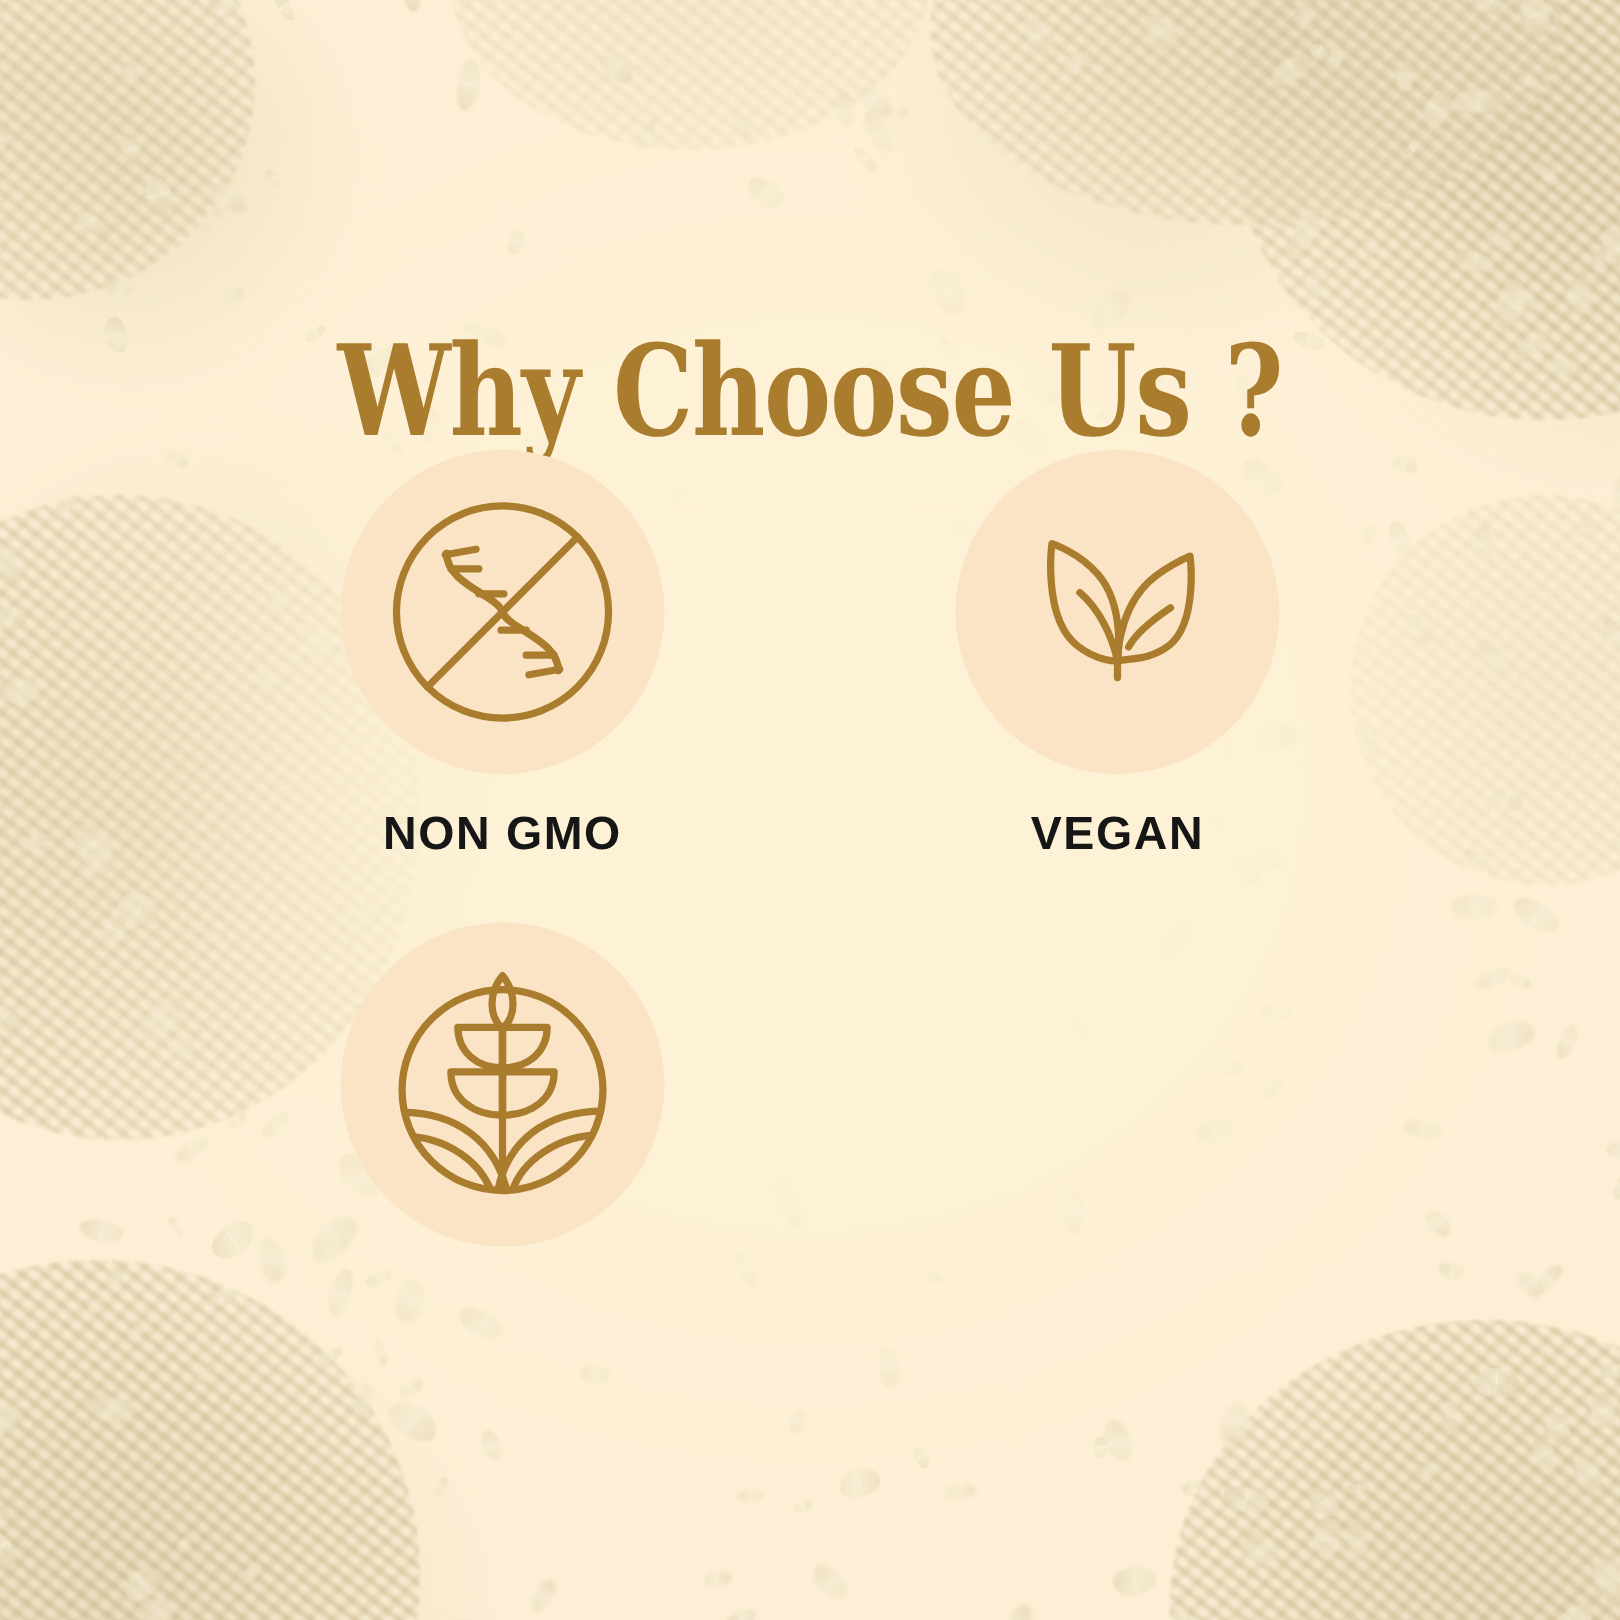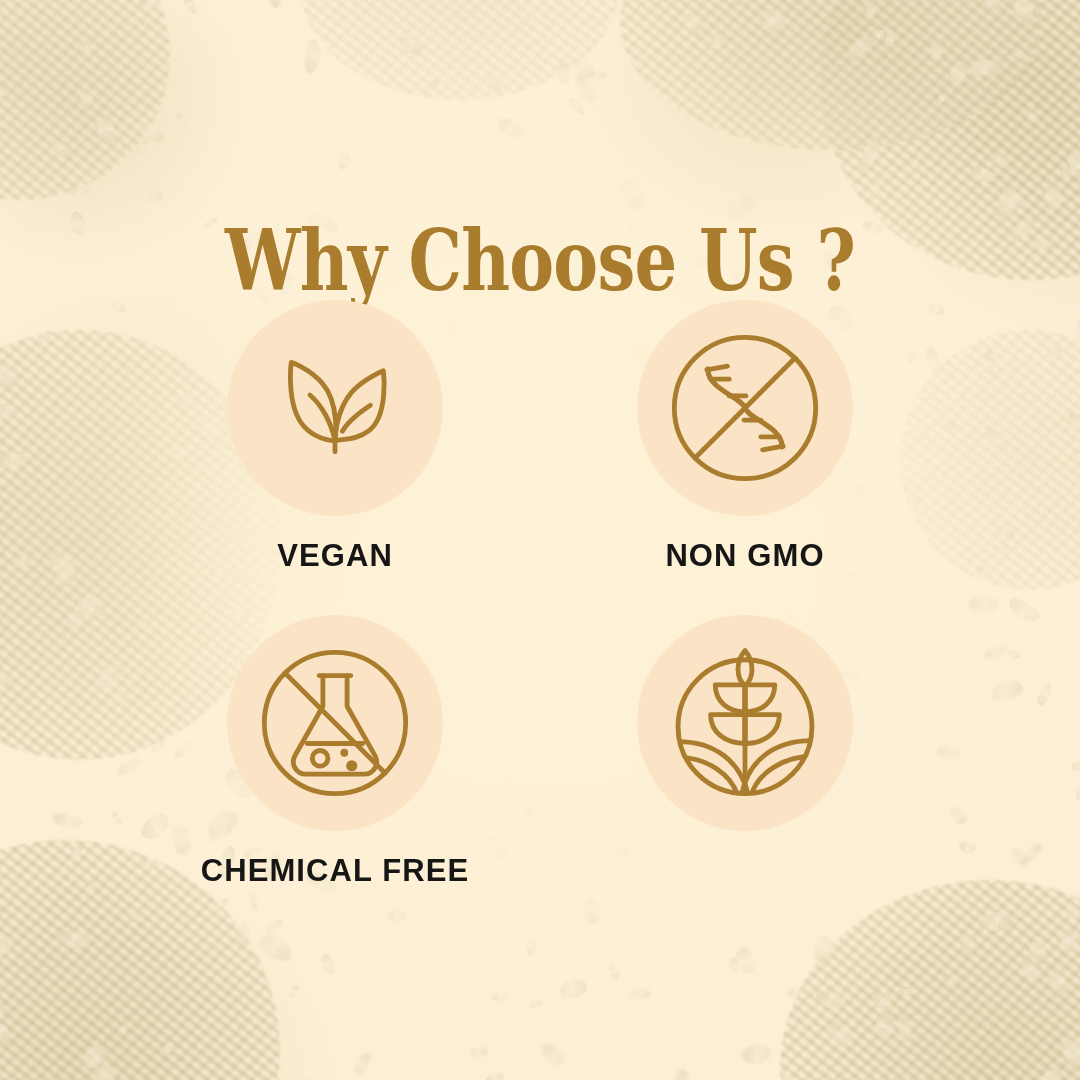--- a/index.html
+++ b/index.html
@@ -367,63 +367,48 @@
 
   <div id="content">
 
     <h1 id="page-title">Why Choose Us ?</h1>
 
     <div id="feature-grid">
 
       <div class="feature-item">
         <div class="badge">
           <svg width="186" height="186" viewBox="0 0 100 100" fill="none" stroke="#a97d2d" stroke-width="2.6" stroke-linecap="round" stroke-linejoin="round">
-            <path d="M26.5 25.5 C26.5 25.5 23 52 35.5 62 C43 68 50 67.5 50 67.5 C50 67.5 53 48 43 36.5 C36 28.5 26.5 25.5 26.5 25.5 Z"></path>
-            <path d="M36.5 43 C43 48.5 48 58 50 67.5"></path>
-            <path d="M76 30 C76 30 79 53.5 68.5 62 C62 67 56 66.5 50 67.5 C50 67.5 50 52 59 41.5 C65 34.5 76 30 76 30 Z"></path>
-            <path d="M69 48.5 C63 52.5 57 57 54 62.5"></path>
-            <path d="M50 67.5 C50 70.5 50 72.5 50 73.5"></path>
-          </svg>
-        </div>
-        <div class="feature-label">VEGAN</div>
-      </div>
-
-      <div class="feature-item">
-        <div class="badge">
-          <svg width="186" height="186" viewBox="0 0 100 100" fill="none" stroke="#a97d2d" stroke-width="2.6" stroke-linecap="round" stroke-linejoin="round">
             <circle cx="50" cy="50" r="38"></circle>
             <line x1="23.1" y1="76.9" x2="76.9" y2="23.1"></line>
             <path d="M30 29 C30 40, 48 44, 50 50 C52 56, 70 60, 70 71"></path>
             <path d="M41 26 C41 37, 59 41, 61 47 C63 53, 81 57, 81 68" transform="translate(-11,3)"></path>
             <path d="M31.5 34.5 L41.5 34.5"></path>
             <path d="M41.5 43.5 L50.5 43.5"></path>
             <path d="M49.5 56.5 L58.5 56.5"></path>
             <path d="M58.5 65.5 L68.5 65.5"></path>
             <path d="M29.5 29.5 L40.5 27.5"></path>
             <path d="M59.5 72.5 L70.5 70.5"></path>
           </svg>
         </div>
         <div class="feature-label">NON GMO</div>
       </div>
 
       <div class="feature-item">
         <div class="badge">
           <svg width="186" height="186" viewBox="0 0 100 100" fill="none" stroke="#a97d2d" stroke-width="2.6" stroke-linecap="round" stroke-linejoin="round">
-            <circle cx="50" cy="50" r="38"></circle>
-            <line x1="23.1" y1="23.1" x2="76.9" y2="76.9"></line>
-            <path d="M41.5 24.5 L58.5 24.5"></path>
-            <path d="M43.5 24.5 L43.5 41 L28.5 67.5 C26 72 29 77.5 34.5 77.5 L65.5 77.5 C71 77.5 74 72 71.5 67.5 L56.5 41 L56.5 24.5"></path>
-            <path d="M35 61 L65 61"></path>
-            <circle cx="42" cy="69" r="4.2"></circle>
-            <circle cx="55" cy="66" r="2.1" fill="#a97d2d" stroke="none"></circle>
-            <circle cx="59" cy="73" r="3" fill="#a97d2d" stroke="none"></circle>
+            <path d="M26.5 25.5 C26.5 25.5 23 52 35.5 62 C43 68 50 67.5 50 67.5 C50 67.5 53 48 43 36.5 C36 28.5 26.5 25.5 26.5 25.5 Z"></path>
+            <path d="M36.5 43 C43 48.5 48 58 50 67.5"></path>
+            <path d="M76 30 C76 30 79 53.5 68.5 62 C62 67 56 66.5 50 67.5 C50 67.5 50 52 59 41.5 C65 34.5 76 30 76 30 Z"></path>
+            <path d="M69 48.5 C63 52.5 57 57 54 62.5"></path>
+            <path d="M50 67.5 C50 70.5 50 72.5 50 73.5"></path>
           </svg>
         </div>
-        <div class="feature-label">CHEMICAL FREE</div>
+        <div class="feature-label">VEGAN</div>
       </div>
+
 
       <div class="feature-item">
         <div class="badge">
           <svg width="186" height="186" viewBox="0 0 100 100" fill="none" stroke="#a97d2d" stroke-width="2.6" stroke-linecap="round" stroke-linejoin="round">
             <defs>
               <clipPath id="farmClip">
                   <circle cx="50" cy="52" r="36"></circle>
                 </clipPath>
             </defs>
             <circle cx="50" cy="52" r="36"></circle>

